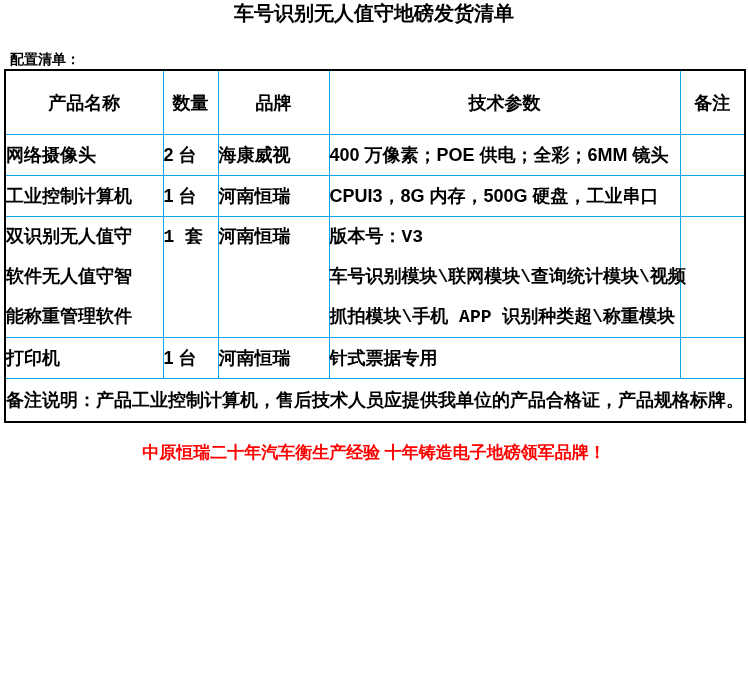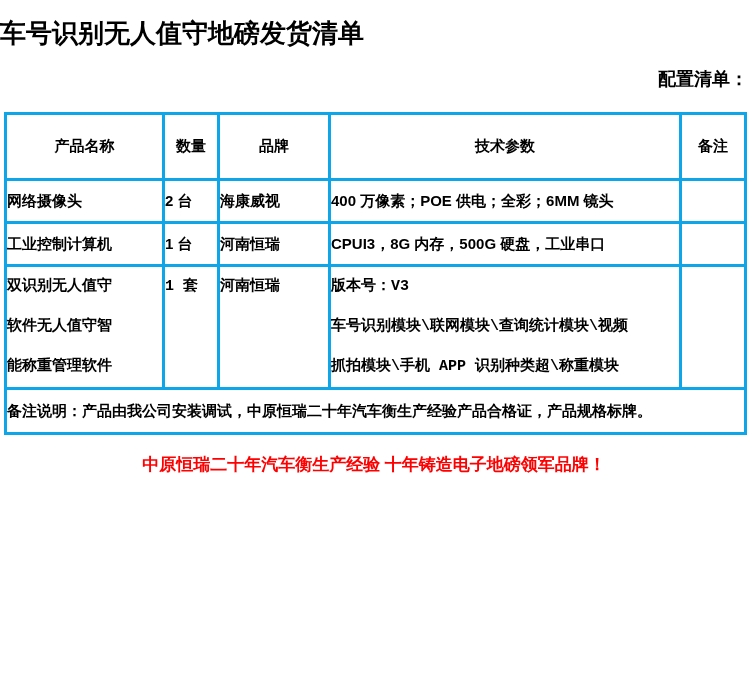--- a/index.html
+++ b/index.html
@@ -2,32 +2,32 @@
 <html><head>
 <meta charset="utf-8">
 <style>
   html,body{margin:0;padding:0;}
   body{
     width:748px;height:682px;background:#ffffff;overflow:hidden;
     font-family:"Liberation Sans",sans-serif;color:#000000;
   }
   .page{width:748px;height:682px;position:relative;}
   .doc-title{
-    margin:20px 0 0 0;
-    font-size:26px;line-height:26px;font-weight:bold;color:#000000;
+    margin:0 0 0 0;text-align:center;
+    font-size:20px;line-height:26px;font-weight:bold;color:#000000;
   }
   .section-label{
-    margin:23px 0 23px 10px;font-size:18px;line-height:20px;font-weight:bold;text-align:right;
+    margin:23px 0 0 10px;font-size:14px;line-height:20px;font-weight:bold;
   }
   table.config{
     border-collapse:collapse;table-layout:fixed;
     width:740px;margin-left:4px;border:2px solid #000000;
   }
   table.config th,table.config td{
-    border:3px solid #0ea5e9;padding:0;font-size:15px;
+    border:1px solid #0ea5e9;padding:0;font-size:18px;
   }
   table.config th{
     height:63px;font-weight:bold;text-align:center;vertical-align:middle;
   }
   table.config td{
     vertical-align:top;font-weight:bold;
   }
   .cl{height:40px;line-height:40px;white-space:nowrap;}
   tr.lines-1{height:40px;}
   tr.lines-2{height:82px;}
@@ -119,21 +119,38 @@
           </td>
           <td>
             <div class="cl">版本号：V3</div>
             <div class="cl">车号识别模块\联网模块\查询统计模块\视频</div>
             <div class="cl">抓拍模块\手机 APP 识别种类超\称重模块</div>
           </td>
           <td>
             <div class="cl"></div>
           </td>
         </tr>
+        <tr class="lines-1">
+          <td>
+            <div class="cl">打印机</div>
+          </td>
+          <td>
+            <div class="cl">1 台</div>
+          </td>
+          <td>
+            <div class="cl">河南恒瑞</div>
+          </td>
+          <td>
+            <div class="cl">针式票据专用</div>
+          </td>
+          <td>
+            <div class="cl"></div>
+          </td>
+        </tr>
         <tr class="remarks-row">
-        <td class="remarks-cell" colspan="5"><span>备注说明：</span><span class="bold">产品</span><span>由我公司安装调试，中原恒瑞二十年汽车衡生产经验</span><span class="bold">产品</span><span>合格证，</span><span class="bold">产品</span><span>规格标牌。</span></td>
+        <td class="remarks-cell" colspan="5"><span>备注说明：</span><span class="bold">产品</span><span>工业控制计算机，售后技术人员应提供我单位的</span><span class="bold">产品</span><span>合格证，</span><span class="bold">产品</span><span>规格标牌。</span></td>
       </tr>
     </tbody>
   </table>
 
   <div class="footer-slogan" style="color: rgb(255, 0, 0);">中原恒瑞二十年汽车衡生产经验 十年铸造电子地磅领军品牌！</div>
 
 </div>
 
 </body></html>

